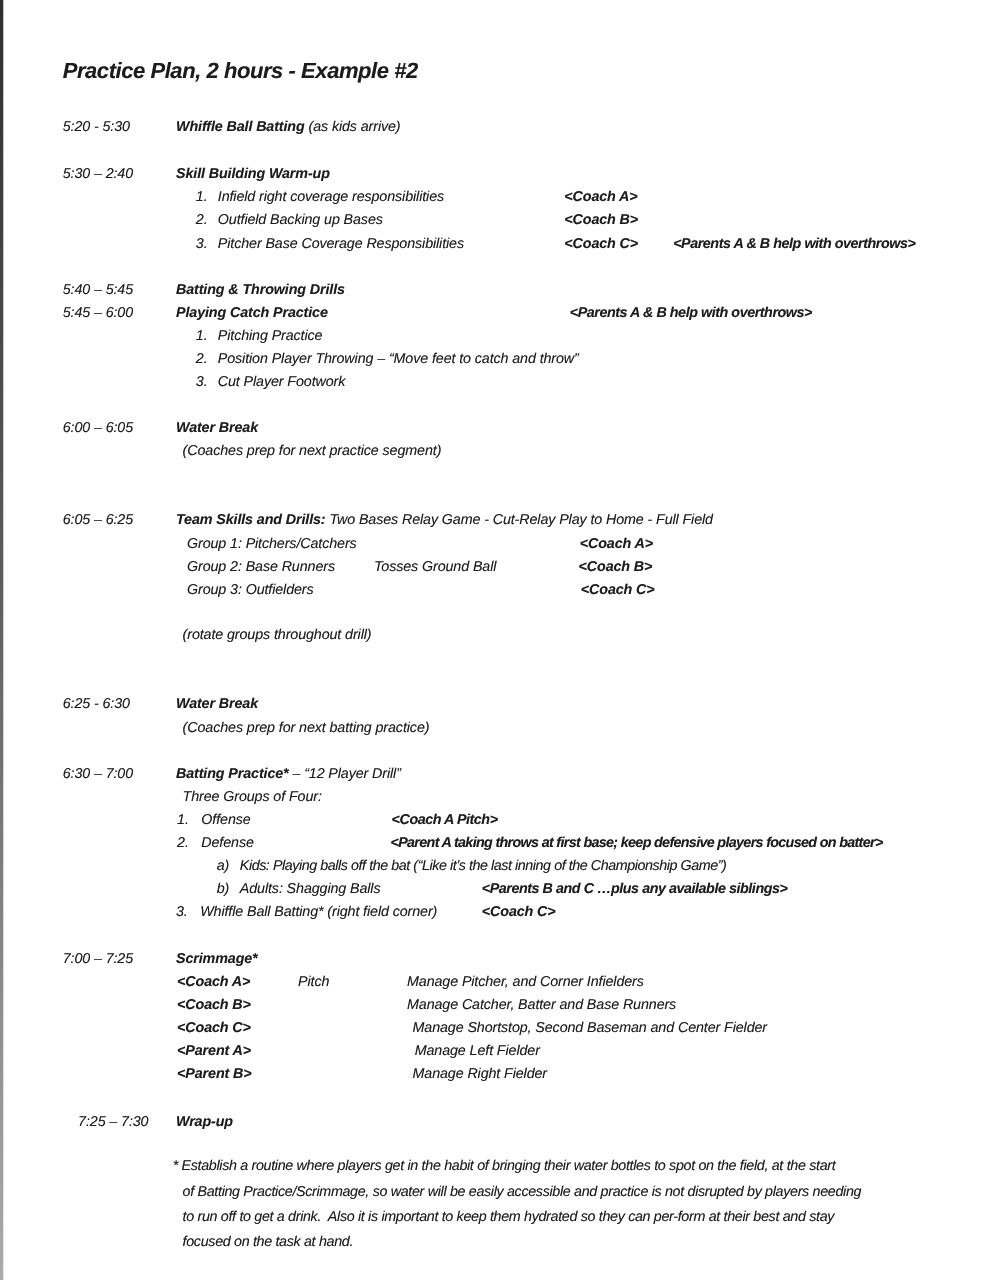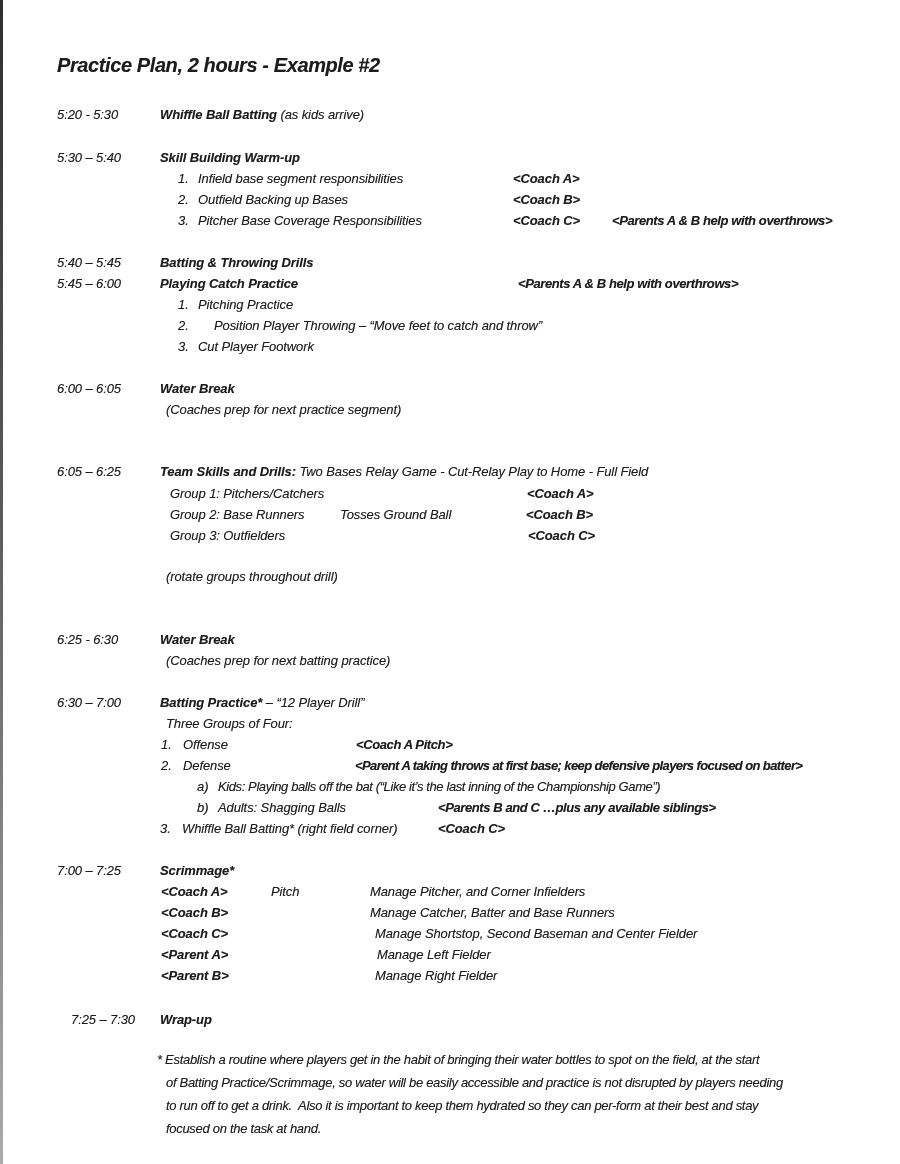--- a/index.html
+++ b/index.html
@@ -53,26 +53,26 @@
   <div class="row" style="top:52px;height:26px">
     <span class="at title" style="left:57px">Practice Plan, 2 hours - Example #2</span>
   </div>
 
   <div class="row" style="top:105px">
     <span class="at" style="left:57px">5:20 - 5:30</span>
     <span class="flow" style="left:160px"><b>Whiffle Ball Batting</b><span> (as kids arrive)</span></span>
   </div>
 
   <div class="row" style="top:148px">
-    <span class="at" style="left:57px">5:30 – 5:40</span>
+    <span class="at" style="left:57px">5:30 – 2:40</span>
     <span class="at b" style="left:160px">Skill Building Warm-up</span>
   </div>
   <div class="row" style="top:169px">
     <span class="at" style="left:178px">1.</span>
-    <span class="at" style="left:198px">Infield base segment responsibilities</span>
+    <span class="at" style="left:198px">Infield right coverage responsibilities</span>
     <span class="at b" style="left:513px">&lt;Coach A&gt;</span>
   </div>
   <div class="row" style="top:190px">
     <span class="at" style="left:178px">2.</span>
     <span class="at" style="left:198px">Outfield Backing up Bases</span>
     <span class="at b" style="left:513px">&lt;Coach B&gt;</span>
   </div>
   <div class="row" style="top:211px">
     <span class="at" style="left:178px">3.</span>
     <span class="at" style="left:198px">Pitcher Base Coverage Responsibilities</span>
@@ -89,21 +89,21 @@
     <span class="at" style="left:57px">5:45 – 6:00</span>
     <span class="at b" style="left:160px">Playing Catch Practice</span>
     <span class="at b tight" style="left:518px">&lt;Parents A &amp; B help with overthrows&gt;</span>
   </div>
   <div class="row" style="top:295px">
     <span class="at" style="left:178px">1.</span>
     <span class="at" style="left:198px">Pitching Practice</span>
   </div>
   <div class="row" style="top:316px">
     <span class="at" style="left:178px">2.</span>
-    <span class="at" style="left:214px">Position Player Throwing – “Move feet to catch and throw”</span>
+    <span class="at" style="left:198px">Position Player Throwing – “Move feet to catch and throw”</span>
   </div>
   <div class="row" style="top:337px">
     <span class="at" style="left:178px">3.</span>
     <span class="at" style="left:198px">Cut Player Footwork</span>
   </div>
 
   <div class="row" style="top:379px">
     <span class="at" style="left:57px">6:00 – 6:05</span>
     <span class="at b" style="left:160px">Water Break</span>
   </div>

